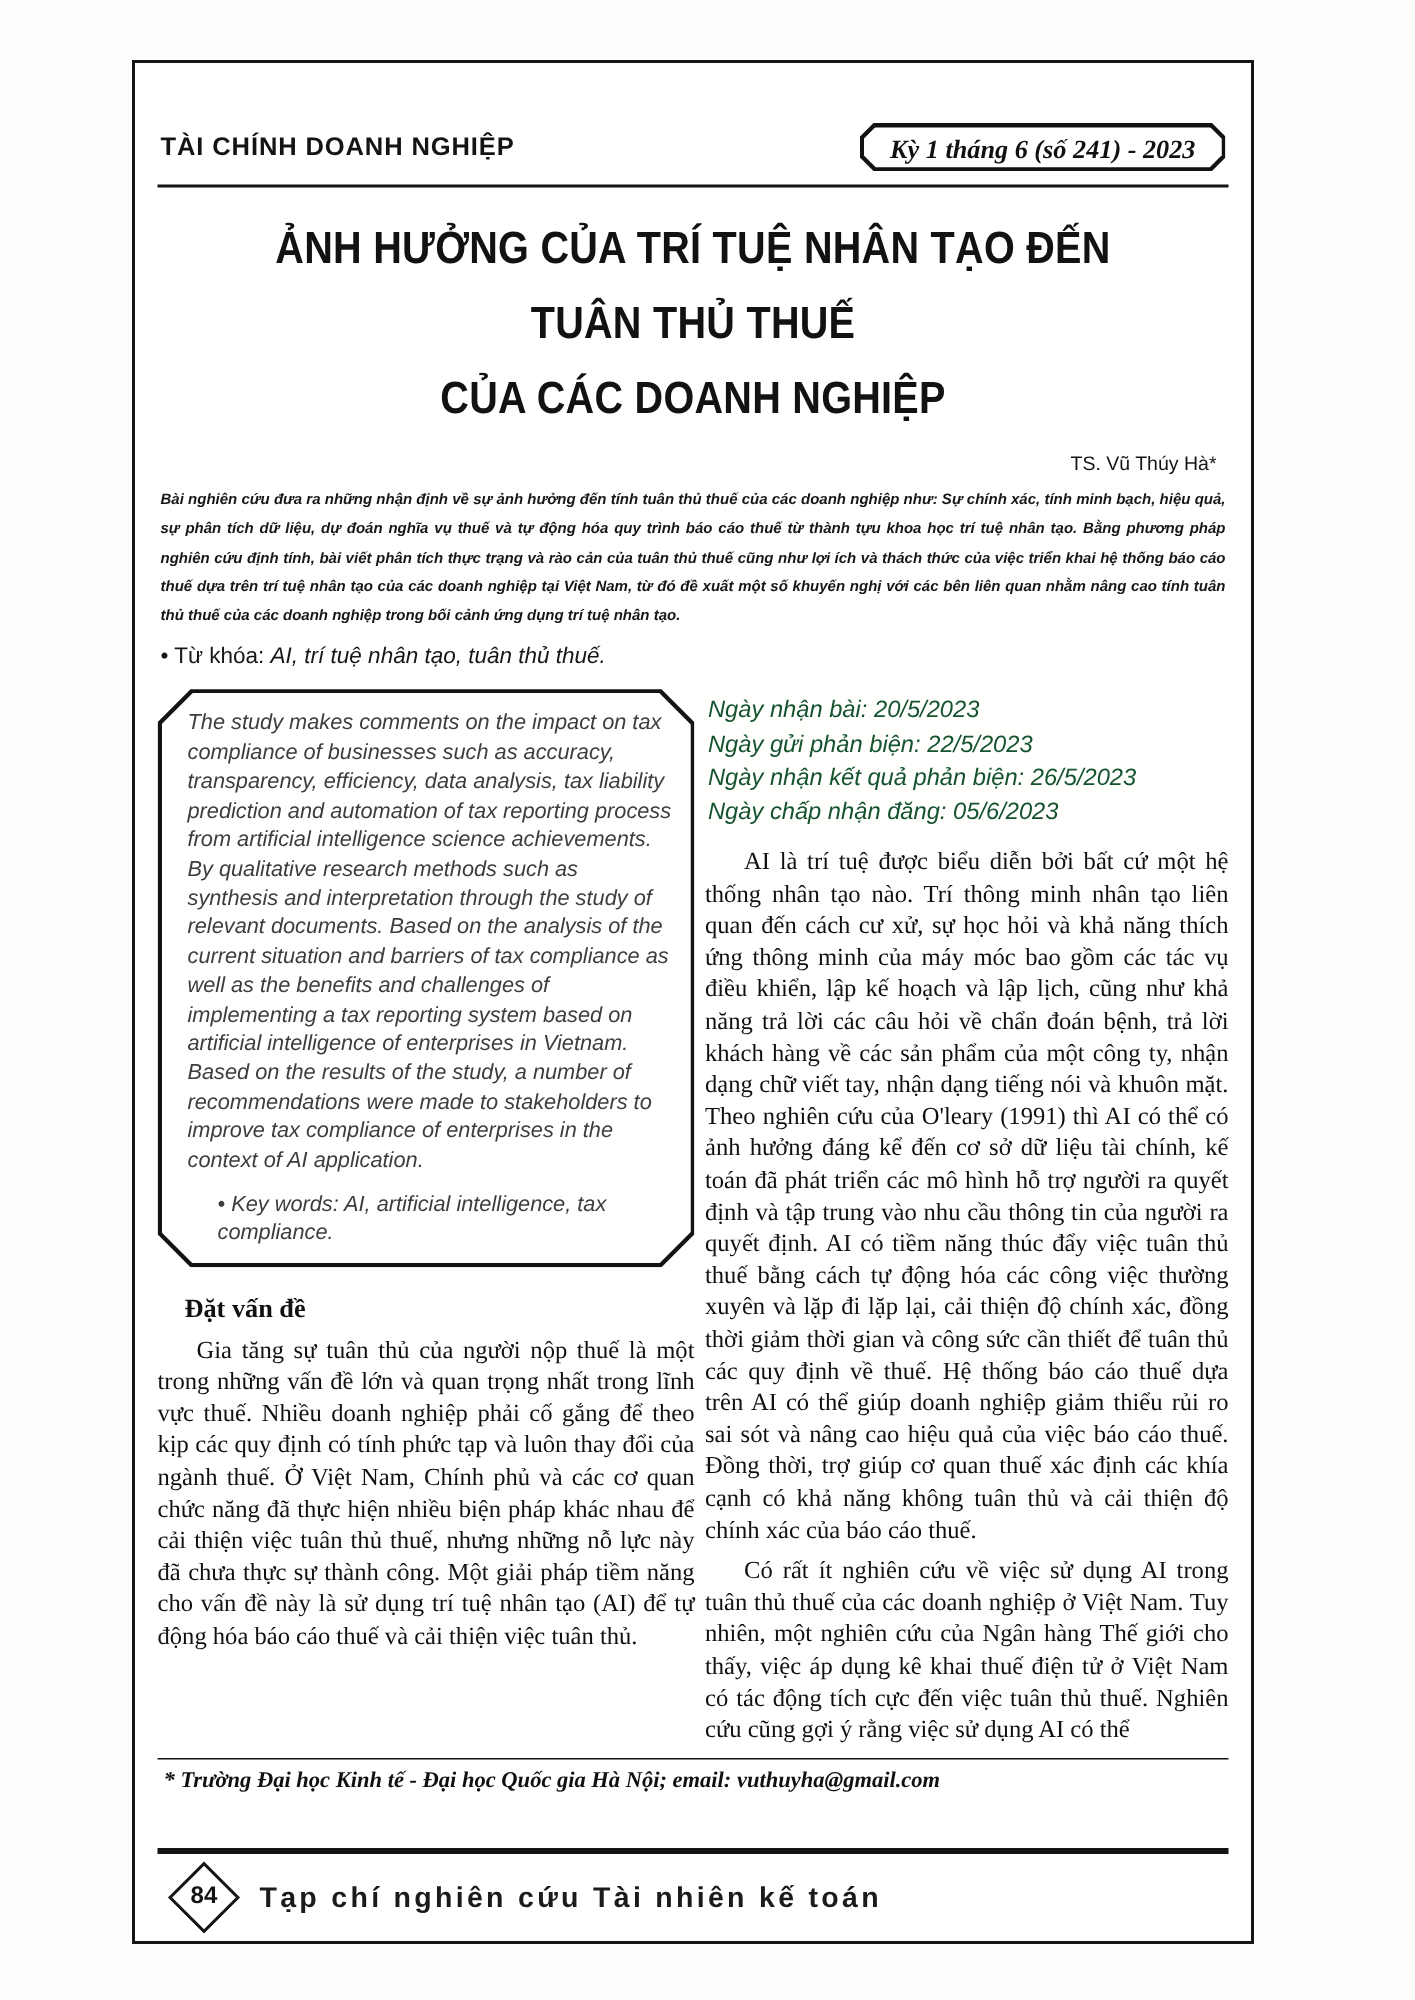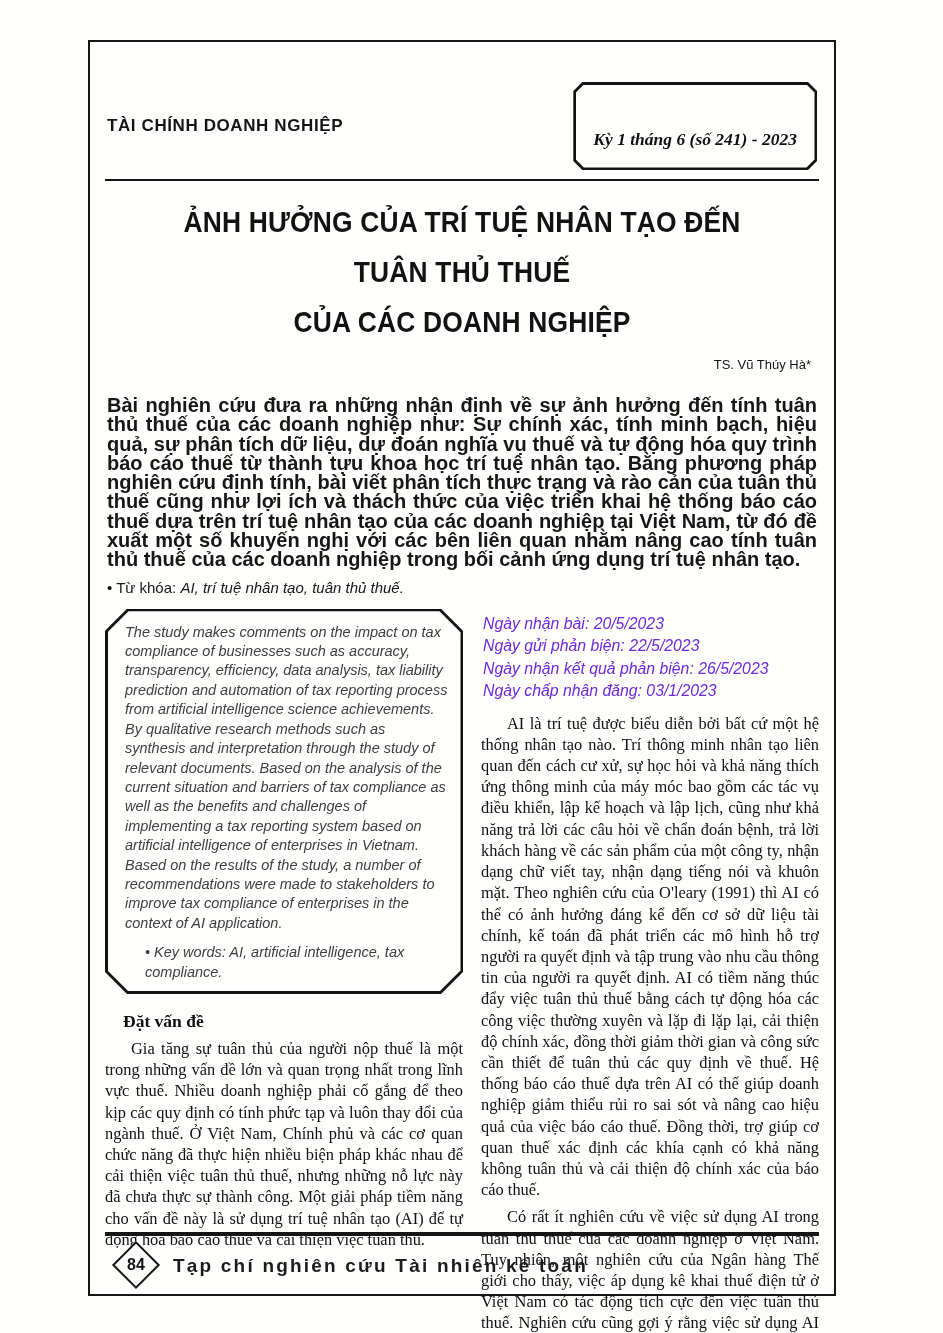--- a/index.html
+++ b/index.html
@@ -20,53 +20,53 @@
   .issue-box-outer {
     position: relative; background: #121212;
     clip-path: polygon(9px 0, calc(100% - 9px) 0, 100% 9px, 100% calc(100% - 9px), calc(100% - 9px) 100%, 9px 100%, 0 calc(100% - 9px), 0 9px);
     margin-right: 2px;
   }
   .issue-box-inner {
     position: absolute; inset: 2.5px; background: #fffffe;
     clip-path: polygon(8px 0, calc(100% - 8px) 0, 100% 8px, 100% calc(100% - 8px), calc(100% - 8px) 100%, 8px 100%, 0 calc(100% - 8px), 0 8px);
   }
   .issue-box-text {
-    position: relative; padding: 7px 20px 20px;
+    position: relative; padding: 7px 20px 4px;
     font-family: "Liberation Serif", serif; font-style: italic; font-weight: 700; font-size: 17.5px;
-    white-space: nowrap; color: #101010; margin-top: 40px;
+    white-space: nowrap; color: #101010;
   }
   .header-rule { border-top: 2.5px solid #151515; margin-top: 9px; }
 
   
   .title {
     margin-top: 16px; text-align: center;
     font-family: "Liberation Sans", sans-serif; font-weight: 700; font-size: 30px;
     line-height: 50px; color: #121212;
     transform: scaleX(0.88); transform-origin: 50% 0;
     letter-spacing: 0.2px;
   }
   .title span { display: block; }
   .author {
     margin: 10px 8px 0 0; text-align: right;
     font-family: "Liberation Sans", sans-serif; font-size: 13px; color: #141414;
   }
 
   
   .abstract-vi {
-    margin: 24px 2px 0 2px; text-align: justify;
-    font-family: "Liberation Sans", sans-serif; font-weight: 700;
-    font-size: 20px; line-height: 19.3px; color: #161616;
+    margin: 8px 2px 0 2px; text-align: justify;
+    font-family: "Liberation Sans", sans-serif; font-style: italic; font-weight: 700;
+    font-size: 10px; line-height: 19.3px; color: #161616;
   }
   .keywords-vi {
     margin: 9px 0 11px 2px; font-family: "Liberation Sans", sans-serif; font-size: 15px; color: #161616;
   }
   .keywords-vi .kw-value { font-style: italic; }
 
   
-  .columns { display: flex; gap: 18px; margin-top: 13px; align-items: flex-start; }
+  .columns { display: flex; gap: 7px; margin-top: 13px; align-items: flex-start; }
   .col-left { width: 358px; flex: none; }
   .col-right { flex: 1; }
 
   
   .en-box-outer {
     position: relative; background: #131313;
     clip-path: polygon(22px 0, calc(100% - 22px) 0, 100% 22px, 100% calc(100% - 22px), calc(100% - 22px) 100%, 22px 100%, 0 calc(100% - 22px), 0 22px);
   }
   .en-box-inner {
     position: absolute; inset: 2.5px; background: #fffffe;
@@ -83,21 +83,21 @@
     margin: 17px 0 5px 18px; font-family: "Liberation Serif", serif;
     font-weight: 700; font-size: 17.5px; color: #101010;
   }
   .body-para {
     font-size: 16.4px; line-height: 21.2px; text-align: justify; text-indent: 26px;
     color: #101010; margin-top: 6px;
   }
 
   .dates {
     margin: 4px 0 10px 2px; font-family: "Liberation Sans", sans-serif; font-style: italic;
-    font-size: 15.8px; line-height: 22.5px; color: #6d28d9;
+    font-size: 15.8px; line-height: 22.5px; color: #14532d;
   }
 
   
   .footnote-rule { border-top: 1.5px solid #151515; margin-top: 9px; }
   .footnote {
     margin: 6px 0 0 4px; font-family: "Liberation Serif", serif; font-style: italic;
     font-weight: 700; font-size: 15px; color: #101010;
   }
 
   
@@ -156,21 +156,21 @@
 
       <h2 class="section-heading">Đặt vấn đề</h2>
       <p class="body-para">Gia tăng sự tuân thủ của người nộp thuế là một trong những vấn đề lớn và quan trọng nhất trong lĩnh vực thuế. Nhiều doanh nghiệp phải cố gắng để theo kịp các quy định có tính phức tạp và luôn thay đổi của ngành thuế. Ở Việt Nam, Chính phủ và các cơ quan chức năng đã thực hiện nhiều biện pháp khác nhau để cải thiện việc tuân thủ thuế, nhưng những nỗ lực này đã chưa thực sự thành công. Một giải pháp tiềm năng cho vấn đề này là sử dụng trí tuệ nhân tạo (AI) để tự động hóa báo cáo thuế và cải thiện việc tuân thủ.</p>
     </div>
 
     <div class="col-right">
       <div class="dates">
         <div>Ngày nhận bài: 20/5/2023</div>
         <div>Ngày gửi phản biện: 22/5/2023</div>
         <div>Ngày nhận kết quả phản biện: 26/5/2023</div>
-        <div>Ngày chấp nhận đăng: 03/1/2023</div>
+        <div>Ngày chấp nhận đăng: 05/6/2023</div>
       </div>
       <p class="body-para">AI là trí tuệ được biểu diễn bởi bất cứ một hệ thống nhân tạo nào. Trí thông minh nhân tạo liên quan đến cách cư xử, sự học hỏi và khả năng thích ứng thông minh của máy móc bao gồm các tác vụ điều khiển, lập kế hoạch và lập lịch, cũng như khả năng trả lời các câu hỏi về chẩn đoán bệnh, trả lời khách hàng về các sản phẩm của một công ty, nhận dạng chữ viết tay, nhận dạng tiếng nói và khuôn mặt. Theo nghiên cứu của O'leary (1991) thì AI có thể có ảnh hưởng đáng kể đến cơ sở dữ liệu tài chính, kế toán đã phát triển các mô hình hỗ trợ người ra quyết định và tập trung vào nhu cầu thông tin của người ra quyết định. AI có tiềm năng thúc đẩy việc tuân thủ thuế bằng cách tự động hóa các công việc thường xuyên và lặp đi lặp lại, cải thiện độ chính xác, đồng thời giảm thời gian và công sức cần thiết để tuân thủ các quy định về thuế. Hệ thống báo cáo thuế dựa trên AI có thể giúp doanh nghiệp giảm thiểu rủi ro sai sót và nâng cao hiệu quả của việc báo cáo thuế. Đồng thời, trợ giúp cơ quan thuế xác định các khía cạnh có khả năng không tuân thủ và cải thiện độ chính xác của báo cáo thuế.</p>
       <p class="body-para">Có rất ít nghiên cứu về việc sử dụng AI trong tuân thủ thuế của các doanh nghiệp ở Việt Nam. Tuy nhiên, một nghiên cứu của Ngân hàng Thế giới cho thấy, việc áp dụng kê khai thuế điện tử ở Việt Nam có tác động tích cực đến việc tuân thủ thuế. Nghiên cứu cũng gợi ý rằng việc sử dụng AI có thể</p>
     </div>
 
   </div>
 
   <div class="footnote-rule"></div>
   <p class="footnote">* Trường Đại học Kinh tế - Đại học Quốc gia Hà Nội; email: vuthuyha@gmail.com</p>
 

